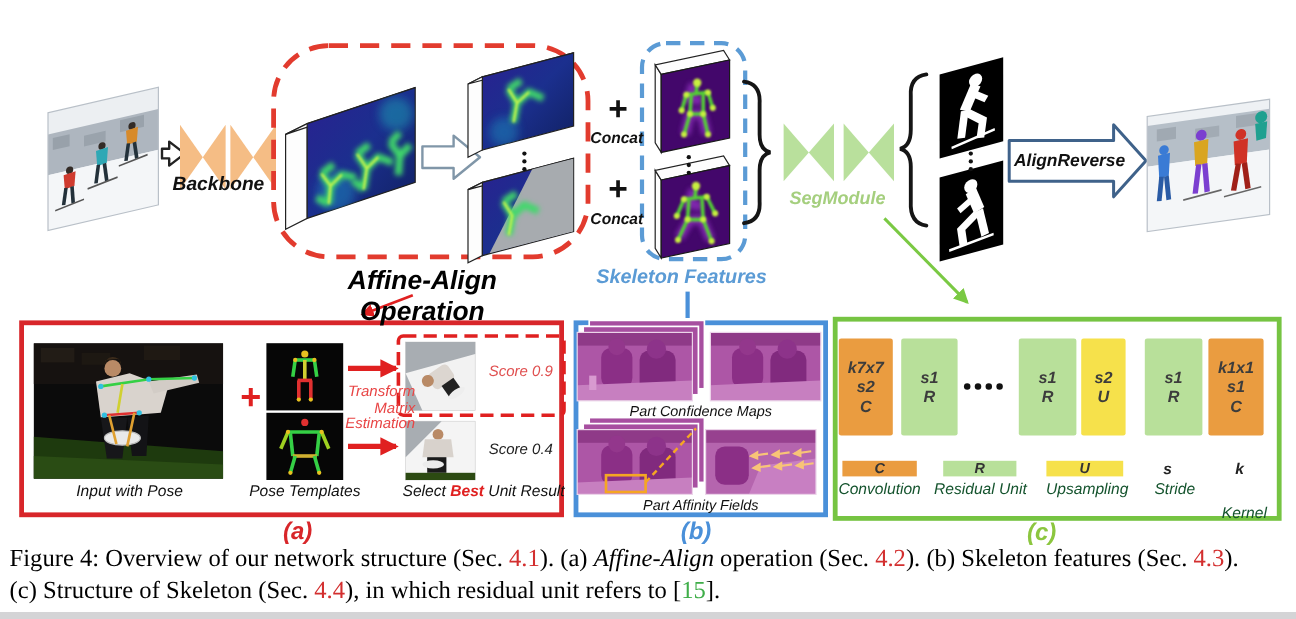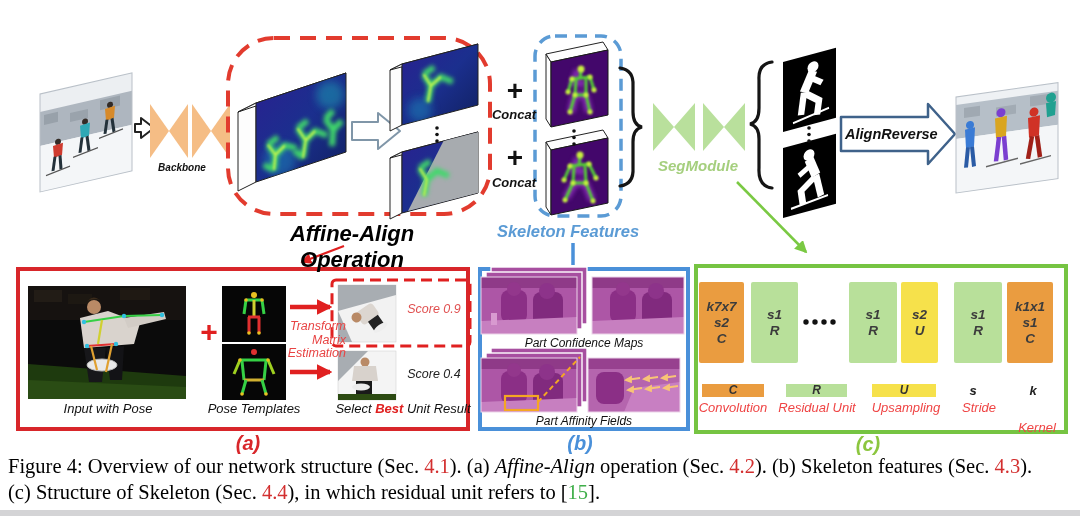--- a/index.html
+++ b/index.html
@@ -8,21 +8,21 @@
   .lbl{position:absolute;font-family:"Liberation Sans",sans-serif;color:#111;text-align:center;}
   .bi{font-weight:bold;font-style:italic;}
   .it{font-style:italic;}
   .panel{position:absolute;box-sizing:border-box;background:transparent;}
   .cblk{position:absolute;display:flex;flex-direction:column;align-items:center;justify-content:center;font:italic bold 13.5px/16px "Liberation Sans",sans-serif;color:#3c3c3c;border-radius:2px;}
   .conv{background:#ea9c40;}
   .res{background:#b8e09a;}
   .up{background:#f6e14b;}
   .lbar{position:absolute;height:13px;display:flex;align-items:center;justify-content:center;font:italic bold 12px/13px "Liberation Sans",sans-serif;color:#333;}
   .lsym{position:absolute;font:italic bold 13px/13px "Liberation Sans",sans-serif;color:#222;text-align:center;}
-  .llab{position:absolute;font:italic 13px/15px "Liberation Sans",sans-serif;color:#ef4444;text-align:center;white-space:nowrap;}
+  .llab{position:absolute;font:italic 13px/15px "Liberation Sans",sans-serif;color:#14532d;text-align:center;white-space:nowrap;}
   .cap{position:absolute;font-family:"Liberation Serif",serif;font-size:20.5px;line-height:26px;color:#000;}
   .ref{color:#d32f2f;}
   .refg{color:#3fae49;}
   .pre{white-space:pre-line;text-align:right;}
 </style>
 </head>
 <body>
 
 <div id="root">
 
@@ -505,21 +505,21 @@
     </g>
 
     <g fill="#111">
       <circle cx="806" cy="322" r="2.7"></circle>
         <circle cx="815" cy="322" r="2.7"></circle>
         <circle cx="824" cy="322" r="2.7"></circle>
         <circle cx="833" cy="322" r="2.7"></circle>
     </g>
   </svg>
 
-  <div class="lbl bi" style="left:134px;top:162px;width:96px;font-size:10px;text-align:center;">Backbone</div>
+  <div class="lbl bi" style="left:134px;top:145px;width:96px;font-size:16px;text-align:center;">Backbone</div>
   <div class="lbl bi" style="left:252px;top:221px;width:200px;font-size:22px;color:#000000;">Affine-Align Operation</div>
   <div class="lbl bi" style="left:496px;top:222px;width:144px;font-size:16.5px;color:#5b9bd5;">Skeleton Features</div>
   <div class="lbl bi" style="left:650px;top:157px;width:96px;font-size:15px;color:#a5cf7e;">SegModule</div>
   <div class="lbl bi" style="left:845px;top:126px;width:90px;font-size:14.5px;">AlignReverse</div>
   <div class="lbl" style="left:500px;top:77px;width:30px;font-size:28px;font-weight:bold;line-height:28px;">+</div>
   <div class="lbl bi" style="left:486px;top:107px;width:56px;font-size:13px;">Concat</div>
   <div class="lbl" style="left:500px;top:144px;width:30px;font-size:28px;font-weight:bold;line-height:28px;">+</div>
   <div class="lbl bi" style="left:486px;top:175px;width:56px;font-size:13px;">Concat</div>
 
   <div class="lbl it" style="left:48px;top:401px;width:120px;font-size:13px;">Input with Pose</div>

